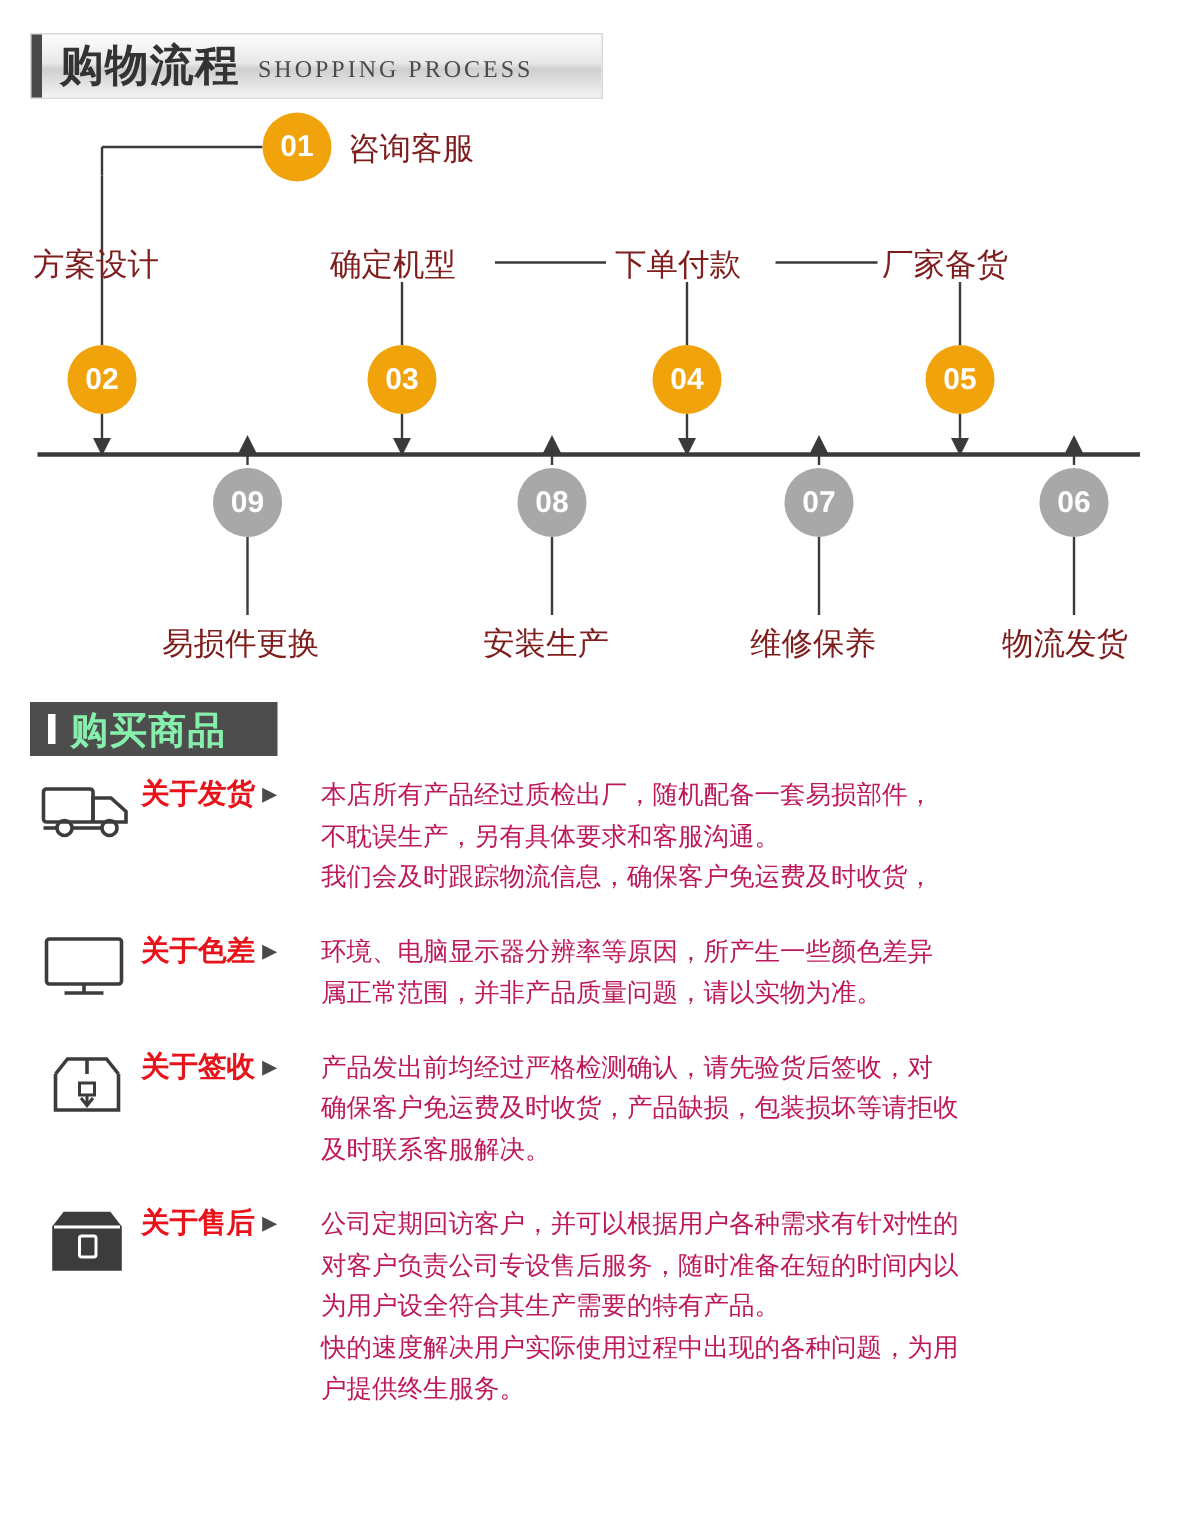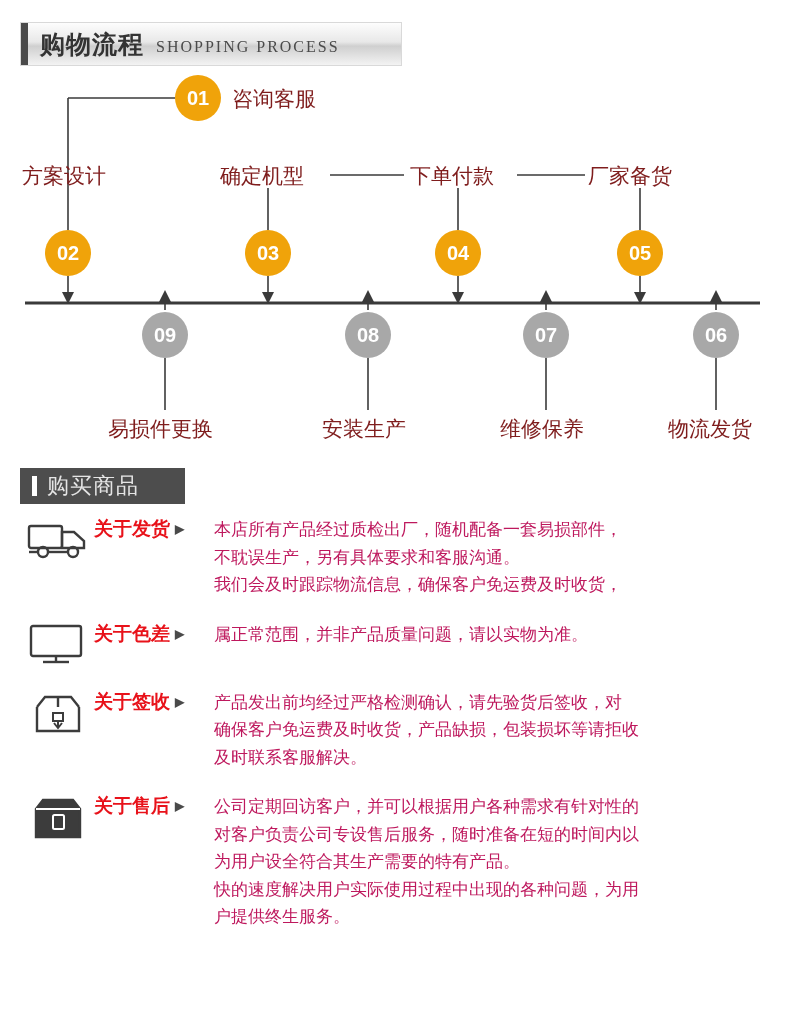--- a/index.html
+++ b/index.html
@@ -28,21 +28,21 @@
     display: flex;
     align-items: center;
   }
   .banner-bar {
     width: 7px;
     height: 42px;
     background: #4a4a4a;
     margin-right: 12px;
   }
   .banner-cn {
-    font-size: 25px;
+    font-size: 29px;
     font-weight: bold;
     color: #333;
     letter-spacing: 1px;
   }
   .banner-en {
     font-size: 16px;
     font-family: "Liberation Serif", serif;
     color: #4a4a4a;
     letter-spacing: 2px;
     margin-left: 12px;
@@ -93,23 +93,23 @@
     align-items: center;
   }
   .sub-banner-bar {
     width: 5px;
     height: 20px;
     background: #ffffff;
     margin-left: 12px;
     margin-right: 10px;
   }
   .sub-banner-text {
-    font-size: 22px;
-    font-weight: normal;
-    color: #e5e5e5;
+    font-size: 25px;
+    font-weight: bold;
+    color: #86efac;
     letter-spacing: 1px;
   }
 
   
   .notes {
     position: absolute;
     left: 0;
     top: 516px;
     width: 800px;
   }
@@ -260,20 +260,21 @@
         <rect x="4" y="5" width="50" height="30" rx="2"></rect>
         <line x1="29" y1="35" x2="29" y2="41"></line>
         <line x1="16" y1="41" x2="42" y2="41"></line>
       </svg>
     </div>
     <div class="note-title">
       <span>关于色差</span>
       <span class="arrow">▶</span>
     </div>
     <div class="note-body">
+      <p>环境、电脑显示器分辨率等原因，所产生一些颜色差异</p>
       <p>属正常范围，并非产品质量问题，请以实物为准。</p>
     </div>
   </div>
 
   <div class="note-row">
     <div class="note-icon">
       <svg width="58" height="50" viewBox="0 0 58 50" fill="none" stroke="#3c3c3c" stroke-width="2.4">
         <path d="M8 18l8-10h26l8 10"></path>
         <path d="M8 18v24h42V18"></path>
         <path d="M29 8v10"></path>

